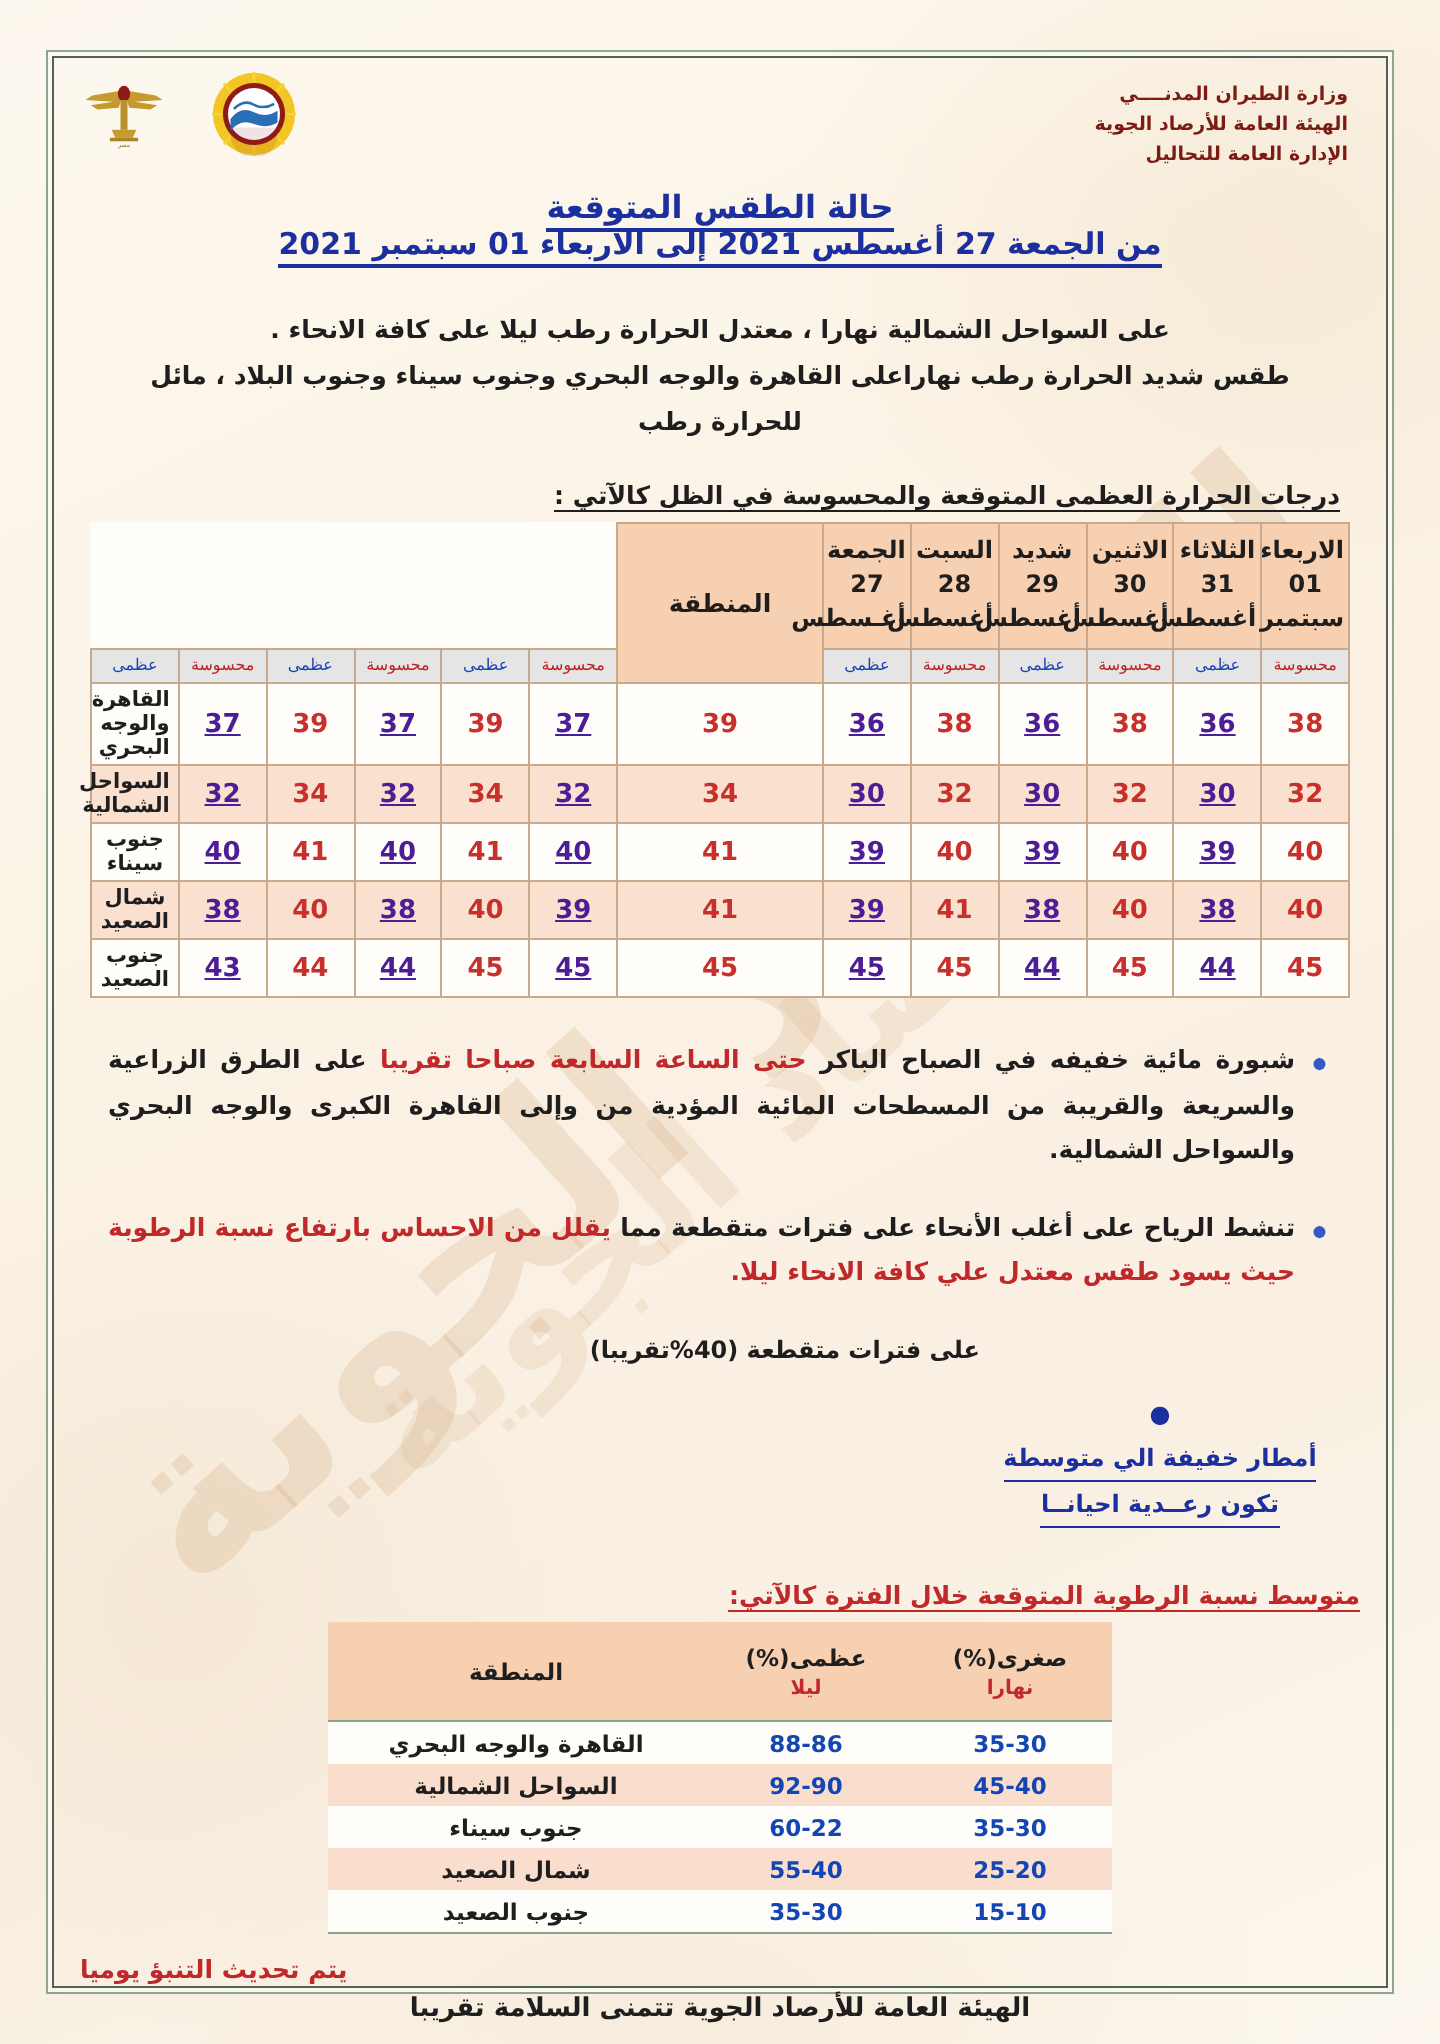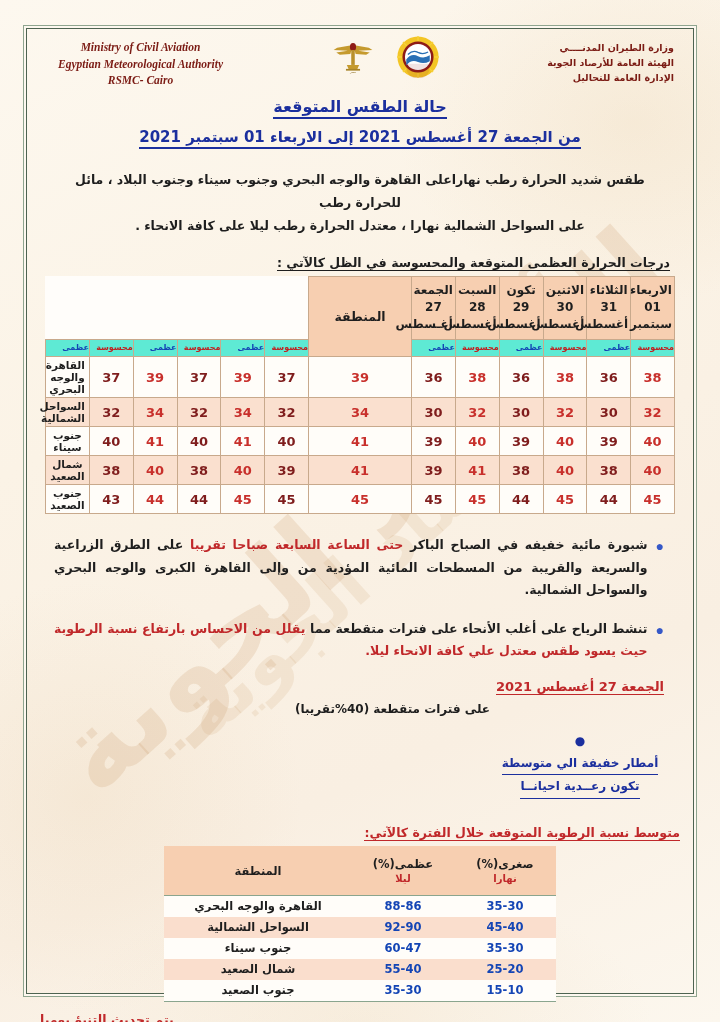--- a/index.html
+++ b/index.html
@@ -104,21 +104,21 @@
     font-weight: 700;
     font-size: 16px;
     color: #1b2f9e;
   }
   .title-main span {
     border-bottom: 2px solid #1b2f9e;
     padding-bottom: 1px;
   }
   .title-range {
     text-align: center;
-    margin-top: 12px;
+    margin-top: 0;
     font-family: "DejaVu Sans", sans-serif;
     font-weight: 700;
     font-size: 15px;
     color: #1b2f9e;
   }
   .title-range span {
     border-bottom: 2px solid #1b2f9e;
     padding-bottom: 1px;
   }
 
@@ -169,36 +169,35 @@
   table.temp th.day .dn { display: block; }
   table.temp th.day .dt { display: block; }
   table.temp th.region-head {
     background: #f7cfb1;
     color: #1e1e1e;
     font-size: 12.5px;
     font-weight: 700;
     width: 102px;
   }
   table.temp th.sub {
-    background: #5eead4;
+    background: #e5e5e5;
     font-size: 8px;
-    font-weight: 700;
+    font-weight: 400;
     padding: 1px 0 2px 0;
     height: 13px;
-    text-align: right;
   }
   table.temp th.sub.mx { color: #1445b5; }
   table.temp th.sub.fe { color: #c02020; }
   table.temp td.val {
     font-size: 13px;
     font-weight: 700;
     height: 18px;
     padding: 1px 0;
   }
-  table.temp td.val.mx { color: #7f1d1d; }
+  table.temp td.val.mx { color: #4c1d95; text-decoration: underline; }
   table.temp td.val.fe { color: #c8302c; }
   table.temp td.region {
     font-size: 10.5px;
     font-weight: 700;
     color: #1e1e1e;
     padding: 2px 4px;
   }
   table.temp tr.alt td { background: #fae0cf; }
   table.temp tr.norm td { background: #fffdf9; }
 
@@ -345,25 +344,20 @@
 
 <div class="page">
   <div class="paper-grain"></div>
   <div class="watermark">الأرصاد الجوية</div>
   <div class="watermark w2">الأرصاد الجوية</div>
   <div class="frame"></div>
 
   <div class="content">
 
     <div class="masthead">
-      <div class="mast-en">
-        <div>Ministry of Civil Aviation</div>
-        <div>Egyptian Meteorological Authority</div>
-        <div>RSMC- Cairo</div>
-      </div>
 
       <div class="mast-logos">
         <svg class="logo-wings" viewBox="0 0 100 86">
           <g fill="#c59a2e">
             <path d="M50 16 L86 22 L94 27 L62 29 L88 33 L80 38 L56 36 Z"></path>
             <path d="M50 16 L14 22 L6 27 L38 29 L12 33 L20 38 L44 36 Z"></path>
           </g>
           <ellipse cx="50" cy="20" rx="7" ry="9" fill="#8e1b16"></ellipse>
           <rect x="46" y="27" width="8" height="34" fill="#b9902c"></rect>
           <path d="M36 61 h28 l-4 9 H40 Z" fill="#c59a2e"></path>
@@ -394,22 +388,22 @@
     </div>
 
     <div class="title-main">
       <span>حالة الطقس المتوقعة</span>
     </div>
     <div class="title-range">
       <span>من الجمعة 27 أغسطس 2021 إلى الاربعاء  01 سبتمبر  2021</span>
     </div>
 
     <div class="intro">
+      <div>على السواحل الشمالية نهارا ، معتدل الحرارة رطب ليلا على كافة الانحاء .</div>
       <div>طقس شديد الحرارة رطب نهاراعلى القاهرة والوجه البحري وجنوب سيناء وجنوب البلاد ، مائل للحرارة رطب</div>
-      <div>على السواحل الشمالية نهارا ، معتدل الحرارة رطب ليلا على كافة الانحاء .</div>
     </div>
 
     <div class="lead-in">
       <span>درجات الحرارة العظمى المتوقعة والمحسوسة في  الظل كالآتي :</span>
     </div>
 
     <table class="temp">
       <thead>
         <tr>
           <th class="day">
@@ -418,21 +412,21 @@
           </th>
           <th class="day">
             <span class="dn">الثلاثاء</span>
             <span class="dt">31 أغسطس</span>
           </th>
           <th class="day">
             <span class="dn">الاثنين</span>
             <span class="dt">30 أغسطس</span>
           </th>
           <th class="day">
-            <span class="dn">تكون</span>
+            <span class="dn">شديد</span>
             <span class="dt">29 أغسطس</span>
           </th>
           <th class="day">
             <span class="dn">السبت</span>
             <span class="dt">28 أغسطس</span>
           </th>
           <th class="day">
             <span class="dn">الجمعة</span>
             <span class="dt">27 أغـسطس</span>
           </th>
@@ -536,23 +530,20 @@
       <div class="bullet">
         <span class="dot">●</span>
         <span class="btext"><span>شبورة مائية خفيفه في الصباح الباكر </span><span class="hl-red">حتى الساعة السابعة صباحا تقريبا</span><span> على الطرق الزراعية والسريعة والقريبة من المسطحات المائية المؤدية من وإلى القاهرة الكبرى والوجه البحري والسواحل الشمالية.</span></span>
       </div>
       <div class="bullet">
         <span class="dot">●</span>
         <span class="btext"><span>تنشط الرياح على أغلب الأنحاء على فترات متقطعة مما </span><span class="hl-red">يقلل من الاحساس بارتفاع نسبة الرطوبة حيث يسود طقس معتدل علي كافة الانحاء ليلا.</span><span></span></span>
       </div>
     </div>
 
-    <div class="friday-head">
-      <span>الجمعة 27 أغسطس 2021</span>
-    </div>
     <div class="friday-row">
       <div class="friday-label">
         <span class="bdot">●</span>
         <span class="l1">أمطار خفيفة الي متوسطة</span>
         <br>
         <span class="l2">تكون رعــدية احيانــا</span>
       </div>
       <div class="friday-body">
         <span class="ln2">على فترات متقطعة (40%تقريبا)</span>
       </div>
@@ -581,21 +572,21 @@
           <td class="num">88-86</td>
           <td class="region">القاهرة والوجه البحري</td>
         </tr>
         <tr class="alt">
           <td class="num">45-40</td>
           <td class="num">92-90</td>
           <td class="region">السواحل الشمالية</td>
         </tr>
         <tr class="norm">
           <td class="num">35-30</td>
-          <td class="num">60-47</td>
+          <td class="num">60-22</td>
           <td class="region">جنوب سيناء</td>
         </tr>
         <tr class="alt">
           <td class="num">25-20</td>
           <td class="num">55-40</td>
           <td class="region">شمال الصعيد</td>
         </tr>
         <tr class="norm last-data">
           <td class="num">15-10</td>
           <td class="num">35-30</td>

